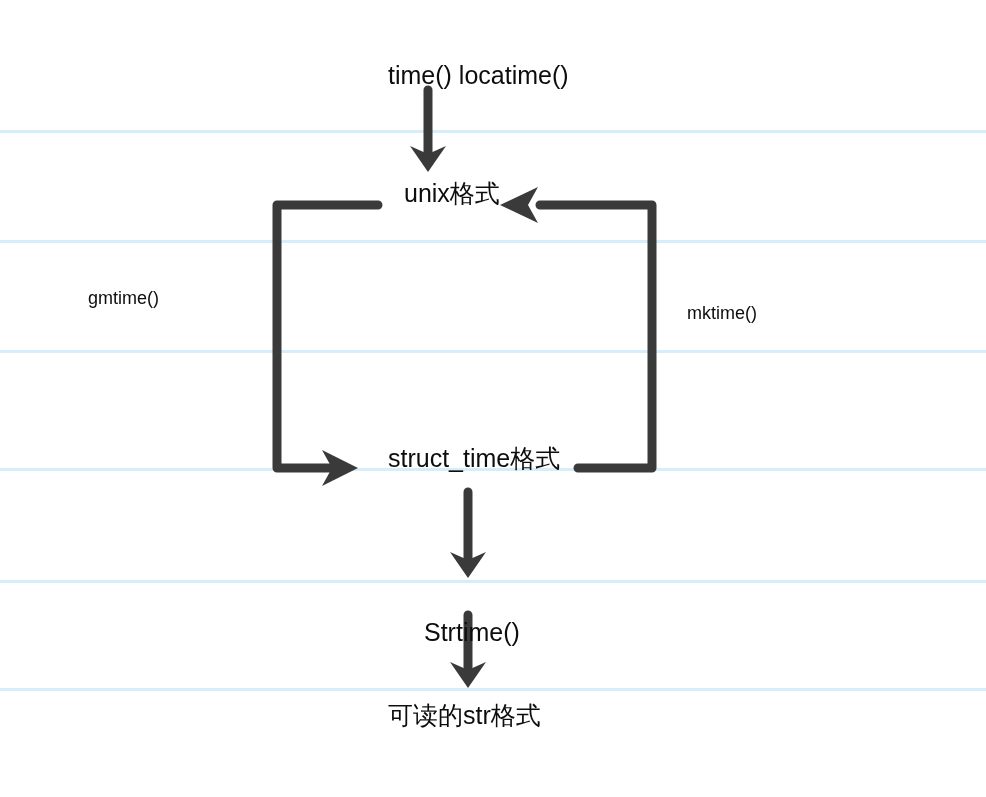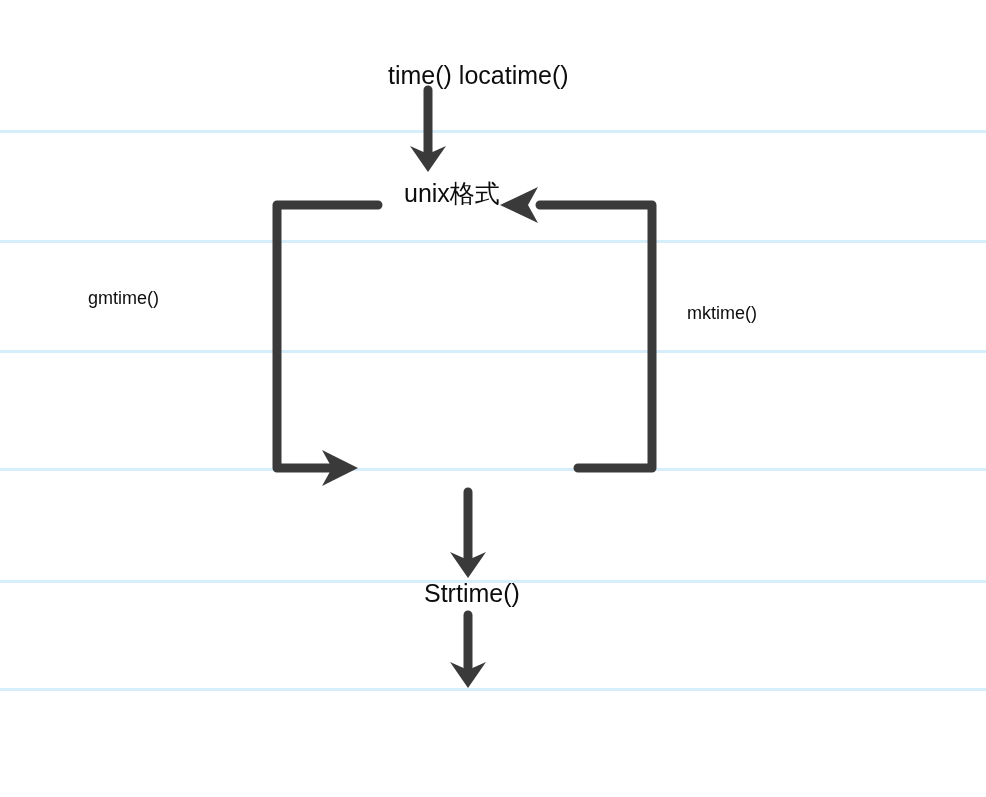--- a/index.html
+++ b/index.html
@@ -89,21 +89,23 @@
     <g>
       <line x1="468" y1="615" x2="468" y2="668" stroke="#3a3a3a" stroke-width="9" stroke-linecap="round"></line>
       <path d="M450,662 L468,688 L486,662 L468,670 Z" fill="#3a3a3a"></path>
     </g>
   </svg>
 
   <div class="node-label" style="left:388px; top:60px">time() locatime()</div>
 
   <div class="node-label" style="left:404px; top:178px">unix格式</div>
 
+  <div class="node-label" style="left:388px; top:443px">struct_time格式</div>
 
-  <div class="node-label" style="left:424px; top:578px">Strtime()</div>
+  <div class="node-label" style="left:424px; top:617px">Strtime()</div>
 
+  <div class="node-label" style="left:388px; top:700px">可读的str格式</div>
 
   <div class="edge-label" style="left:88px; top:283px">gmtime()</div>
 
   <div class="edge-label" style="left:687px; top:298px">mktime()</div>
 
 </div>
 
 </body></html>

